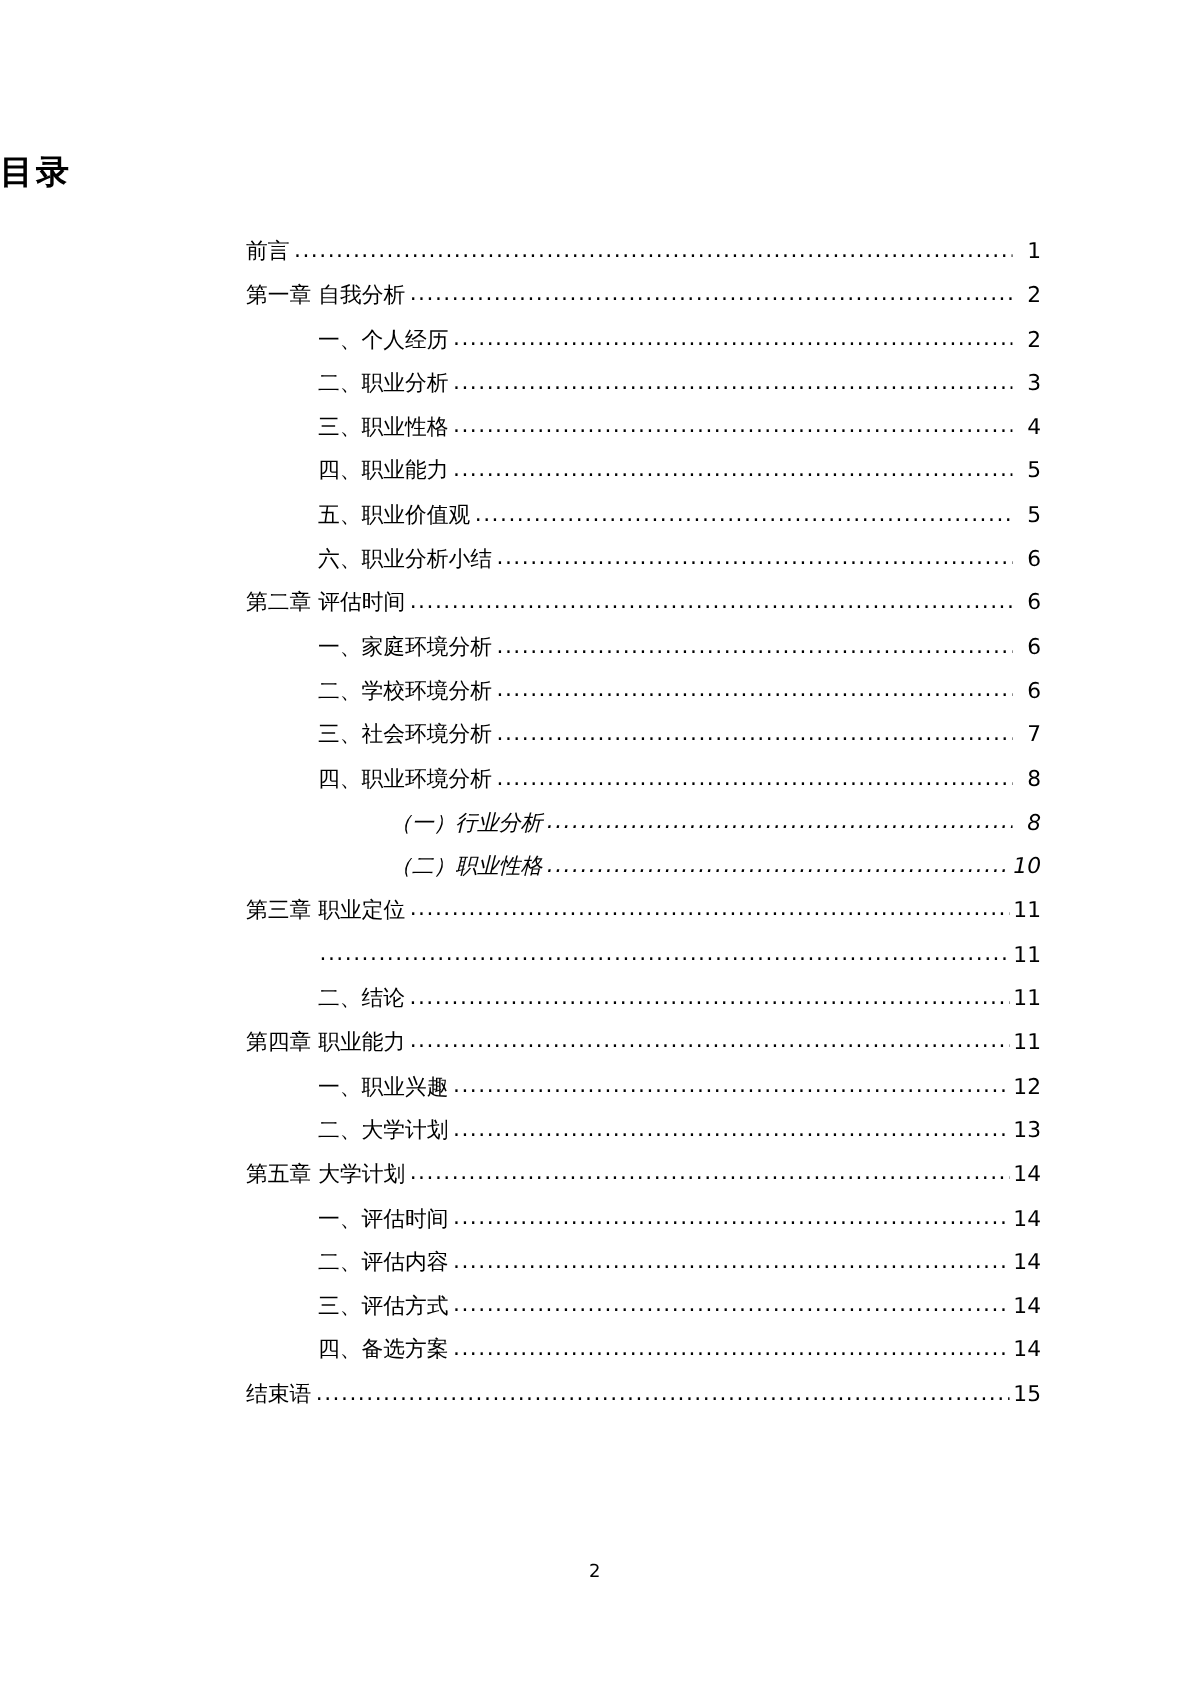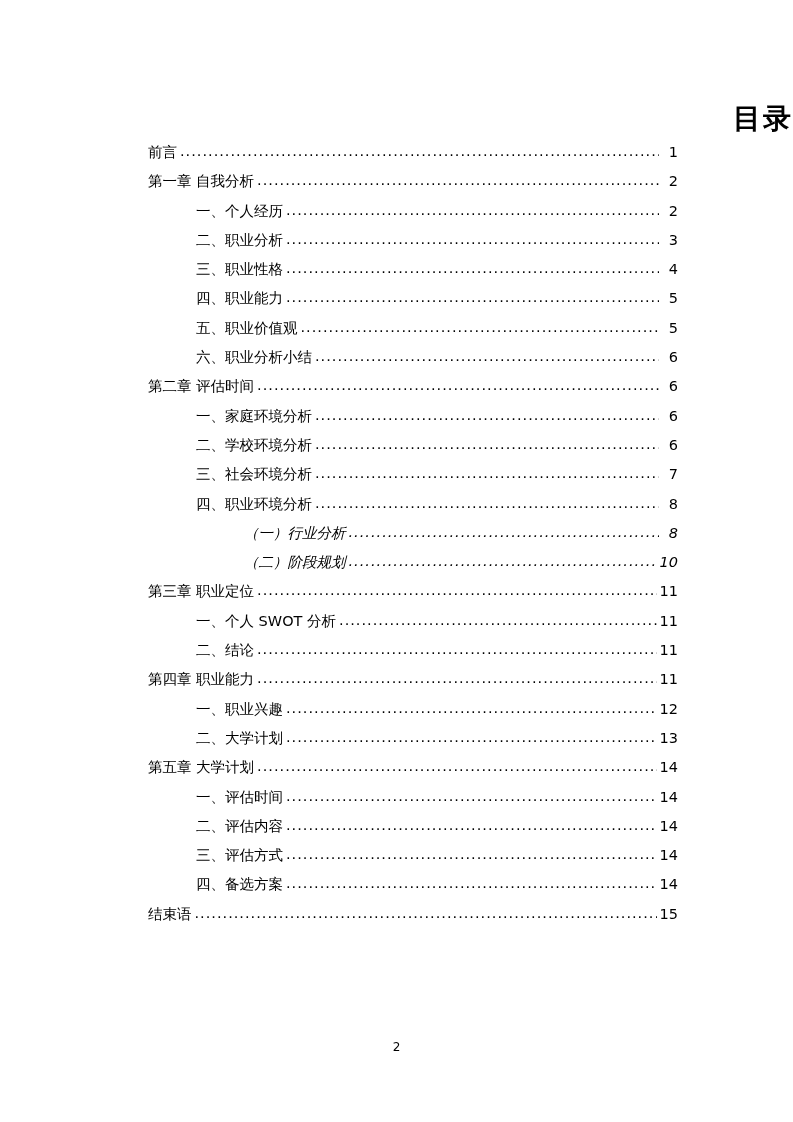--- a/index.html
+++ b/index.html
@@ -16,30 +16,30 @@
     overflow: hidden;
   }
   .page {
     width: 793px;
     height: 1122px;
     box-sizing: border-box;
     padding: 0;
     position: relative;
   }
   .doc-title {
-    text-align: right;
+    text-align: left;
     font-family: "DejaVu Sans", "Liberation Sans", sans-serif;
     font-weight: bold;
-    font-size: 28px;
+    font-size: 22px;
     letter-spacing: 2px;
     margin: 0;
     padding-top: 100px;
   }
   .toc {
-    margin: 0;
+    margin: 16px;
     padding: 0;
     list-style: none;
     position: absolute;
     left: 148px;
     top: 138px;
     width: 530px;
   }
   .toc-entry {
     display: flex;
     align-items: baseline;
@@ -155,31 +155,30 @@
         <span class="label">四、职业环境分析</span>
         <span class="dots">................................................................................................................................................................</span>
         <span class="page-num">8</span>
       </li>
       <li class="toc-entry lvl-2">
         <span class="label">（一）行业分析</span>
         <span class="dots">................................................................................................................................................................</span>
         <span class="page-num">8</span>
       </li>
       <li class="toc-entry lvl-2">
-        <span class="label">（二）阶段规划</span>
+        <span class="label">（二）职业性格</span>
         <span class="dots">................................................................................................................................................................</span>
         <span class="page-num">10</span>
       </li>
       <li class="toc-entry lvl-0">
         <span class="label">第三章  职业定位</span>
         <span class="dots">................................................................................................................................................................</span>
         <span class="page-num">11</span>
       </li>
       <li class="toc-entry lvl-1">
-        <span class="label">一、个人 SWOT 分析</span>
         <span class="dots">................................................................................................................................................................</span>
         <span class="page-num">11</span>
       </li>
       <li class="toc-entry lvl-1">
         <span class="label">二、结论</span>
         <span class="dots">................................................................................................................................................................</span>
         <span class="page-num">11</span>
       </li>
       <li class="toc-entry lvl-0">
         <span class="label">第四章  职业能力</span>

